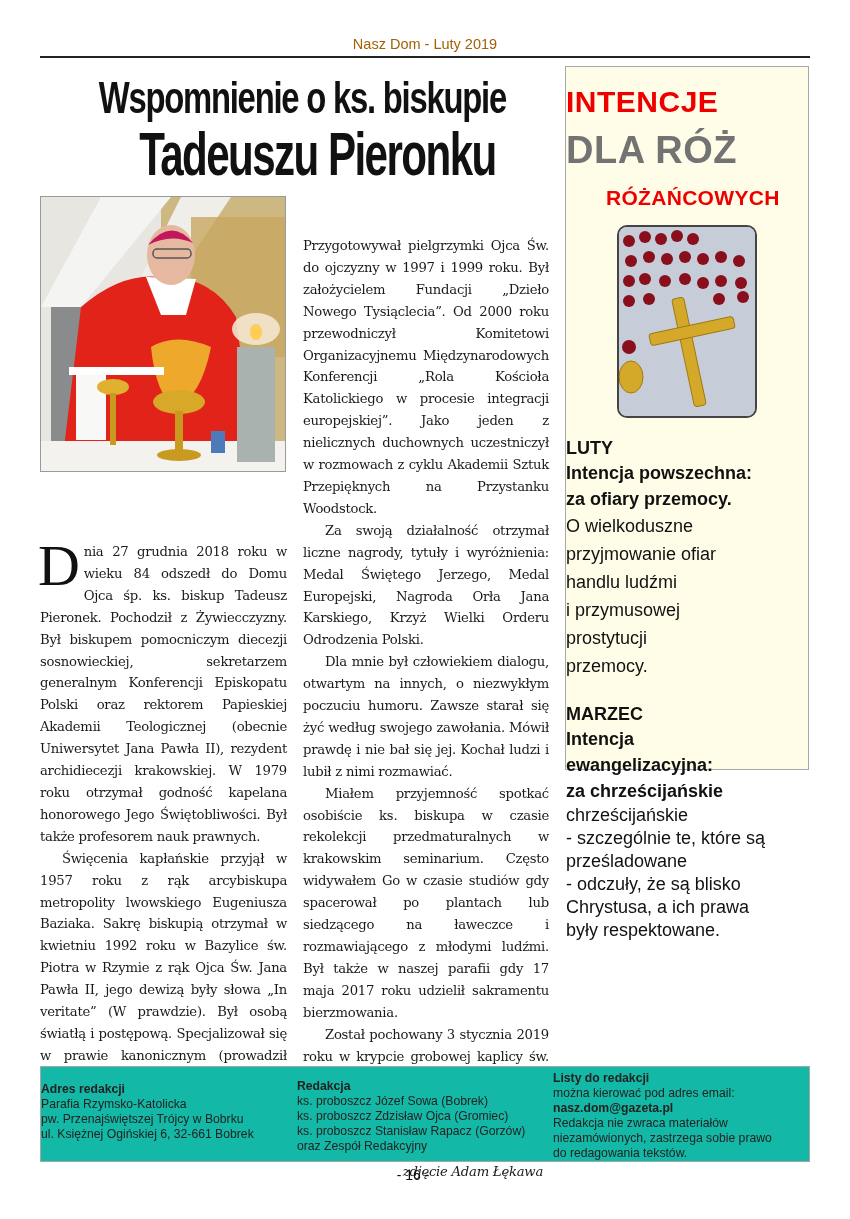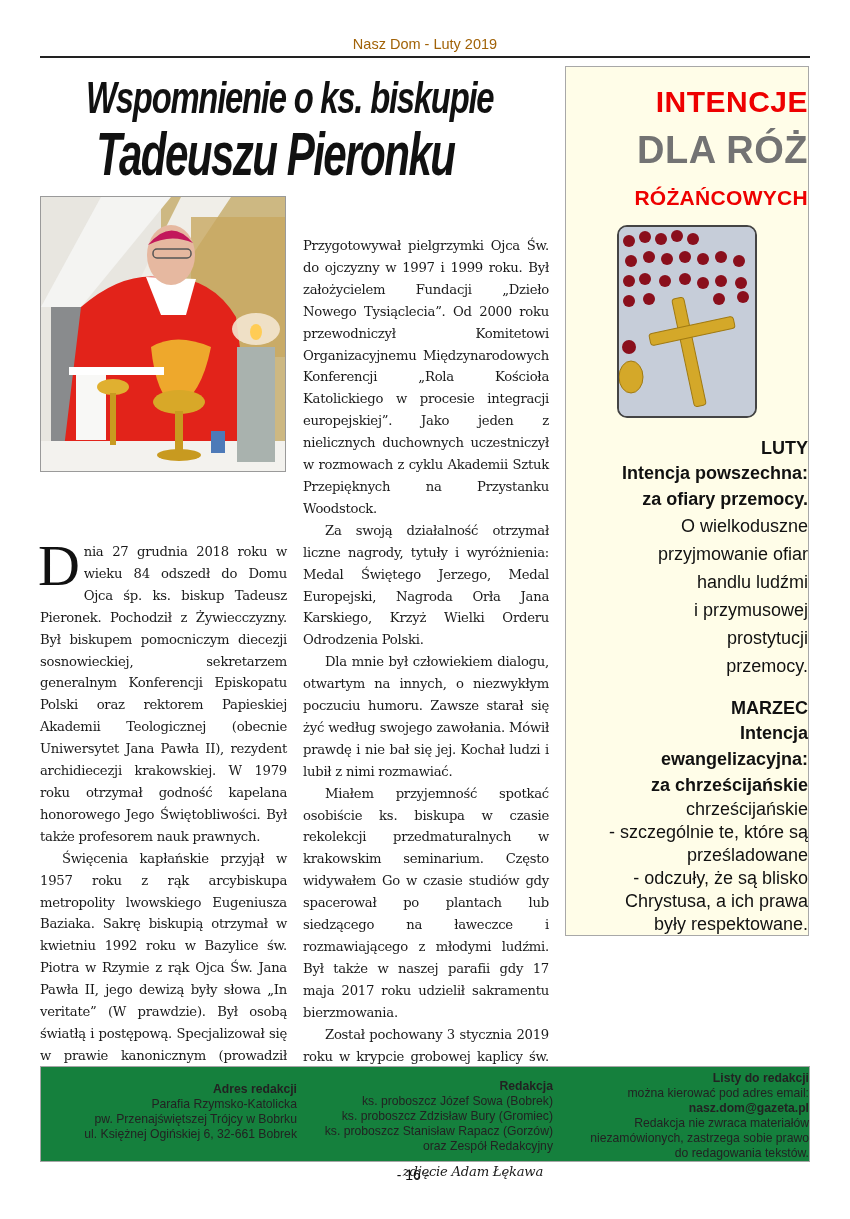--- a/index.html
+++ b/index.html
@@ -8,22 +8,22 @@
 
   .running-header {
     position: absolute; left: 40px; top: 36px; width: 770px;
     text-align: center; font-size: 14.5px; color: #a16207;
   }
   .header-rule {
     position: absolute; left: 40px; top: 56px; width: 770px; height: 2px; background: #222;
   }
 
   .title-block {
-    position: absolute; left: 40px; top: 72px; width: 512px; text-align: left;
-    font-family: "Liberation Sans", sans-serif; font-weight: bold; color: #111; font-style: italic;
+    position: absolute; left: 40px; top: 72px; width: 512px; text-align: right;
+    font-family: "Liberation Sans", sans-serif; font-weight: bold; color: #111;
   }
   .title-line1 {
     font-size: 40px; line-height: 46px; letter-spacing: -1.5px;
     transform: scaleX(0.82) scaleY(1.12); transform-origin: center top; display: block; white-space: nowrap;
   }
   .title-line2 {
     font-size: 54px; line-height: 58px; letter-spacing: -2px; margin-top: 2px;
     transform: scaleX(0.78) scaleY(1.14); transform-origin: center top; display: block; white-space: nowrap;
   }
 
@@ -43,40 +43,40 @@
   .col-left { left: 40px; top: 493px; width: 247px; }
   .col-mid { left: 303px; top: 187px; width: 246px; }
 
   .dropcap {
     float: left; font-family: "Liberation Serif", serif; font-size: 58px; line-height: 46px;
     margin: 2px 4px 0 -2px; color: #111;
   }
   .sign { text-align: right; font-style: italic; text-indent: 0 !important; padding-right: 6px; }
 
   .sidebar {
-    position: absolute; left: 565px; top: 66px; width: 244px; height: 870px;
+    position: absolute; left: 565px; top: 66px; width: 244px; height: 704px;
     background: #fffde8; border: 1px solid #a8a8a8;
-    text-align: right;
+    text-align: left;
   }
   .sb-title1 { font-weight: bold; color: #ee0000; font-size: 30px; line-height: 34px; margin-top: 18px; letter-spacing: 0.5px; }
   .sb-title2 { font-weight: bold; color: #737373; font-size: 38px; line-height: 34px; margin-top: 14px; letter-spacing: 0.5px; }
-  .sb-title3 { font-weight: bold; color: #ee0000; font-size: 21px; line-height: 26px; margin-top: 18px; letter-spacing: 0.3px; }
+  .sb-title3 { font-weight: bold; color: #ee0000; font-size: 21px; line-height: 26px; margin-top: 18px; letter-spacing: 0.3px; padding-left: 40px; }
   .rosary {
     margin: 14px auto 0; width: 140px; height: 193px; border-radius: 10px;
     border: 2px solid #444; overflow: hidden; background: #c9d0dc;
   }
   .sb-month { font-weight: bold; font-size: 18px; line-height: 24px; color: #111; }
   .sb-bold { font-weight: bold; font-size: 18px; line-height: 26px; color: #111; }
   .sb-text { font-size: 18px; line-height: 28px; color: #111; }
   .sb-text2 { font-size: 18px; line-height: 23px; color: #111; }
 
   .footer-box {
     position: absolute; left: 40px; top: 1066px; width: 770px; height: 96px;
-    background: #15803d; border: 1px solid #a6a6a6;
-    display: flex; font-size: 12.2px; line-height: 15px; color: #222; text-align: right;
+    background: #14b8a6; border: 1px solid #a6a6a6;
+    display: flex; font-size: 12.2px; line-height: 15px; color: #222; text-align: left;
   }
   .footer-col { flex: 1; padding-top: 8px; }
   .footer-col .fh { font-weight: bold; }
   .footer-col.c1 { padding-top: 15px; }
   .footer-col.c2 { padding-top: 12px; }
   .footer-col.c3 { padding-top: 4px; }
 
   .page-number {
     position: absolute; left: 28px; top: 1167px; width: 770px; text-align: center; font-size: 14px; color: #111;
   }
@@ -183,21 +183,21 @@
     <div class="sb-bold">Intencja powszechna:</div>
     <div class="sb-bold">za ofiary przemocy.</div>
     <div class="sb-text">O wielkoduszne</div>
     <div class="sb-text">przyjmowanie ofiar</div>
     <div class="sb-text">handlu ludźmi</div>
     <div class="sb-text">i przymusowej</div>
     <div class="sb-text">prostytucji</div>
     <div class="sb-text">przemocy.</div>
   </div>
 
-  <div style="margin-top:16px;">
+  <div style="margin-top:22px;">
     <div class="sb-month">MARZEC</div>
     <div class="sb-bold">Intencja</div>
     <div class="sb-bold">ewangelizacyjna:</div>
     <div class="sb-bold">za chrześcijańskie</div>
     <div class="sb-text2">chrześcijańskie</div>
     <div class="sb-text2">- szczególnie te, które są</div>
     <div class="sb-text2">prześladowane</div>
     <div class="sb-text2">- odczuły, że są blisko</div>
     <div class="sb-text2">Chrystusa, a ich prawa</div>
     <div class="sb-text2">były respektowane.</div>
@@ -207,21 +207,21 @@
 <div class="footer-box">
   <div class="footer-col c1">
     <div class="fh">Adres redakcji</div>
     <div>Parafia Rzymsko-Katolicka</div>
     <div>pw. Przenajświętszej Trójcy w Bobrku</div>
     <div>ul. Księżnej Ogińskiej 6, 32-661 Bobrek</div>
   </div>
   <div class="footer-col c2">
     <div class="fh">Redakcja</div>
     <div>ks. proboszcz Józef Sowa (Bobrek)</div>
-    <div>ks. proboszcz Zdzisław Bury (Gromiec)</div>
+    <div>ks. proboszcz Zdzisław Ojca (Gromiec)</div>
     <div>ks. proboszcz Stanisław Rapacz (Gorzów)</div>
     <div>oraz Zespół Redakcyjny</div>
   </div>
   <div class="footer-col c3">
     <div class="fh">Listy do redakcji</div>
     <div>można kierować pod adres email:</div>
     <div class="fh">nasz.dom@gazeta.pl</div>
     <div>Redakcja nie zwraca materiałów</div>
     <div>niezamówionych, zastrzega sobie prawo</div>
     <div>do redagowania tekstów.</div>

